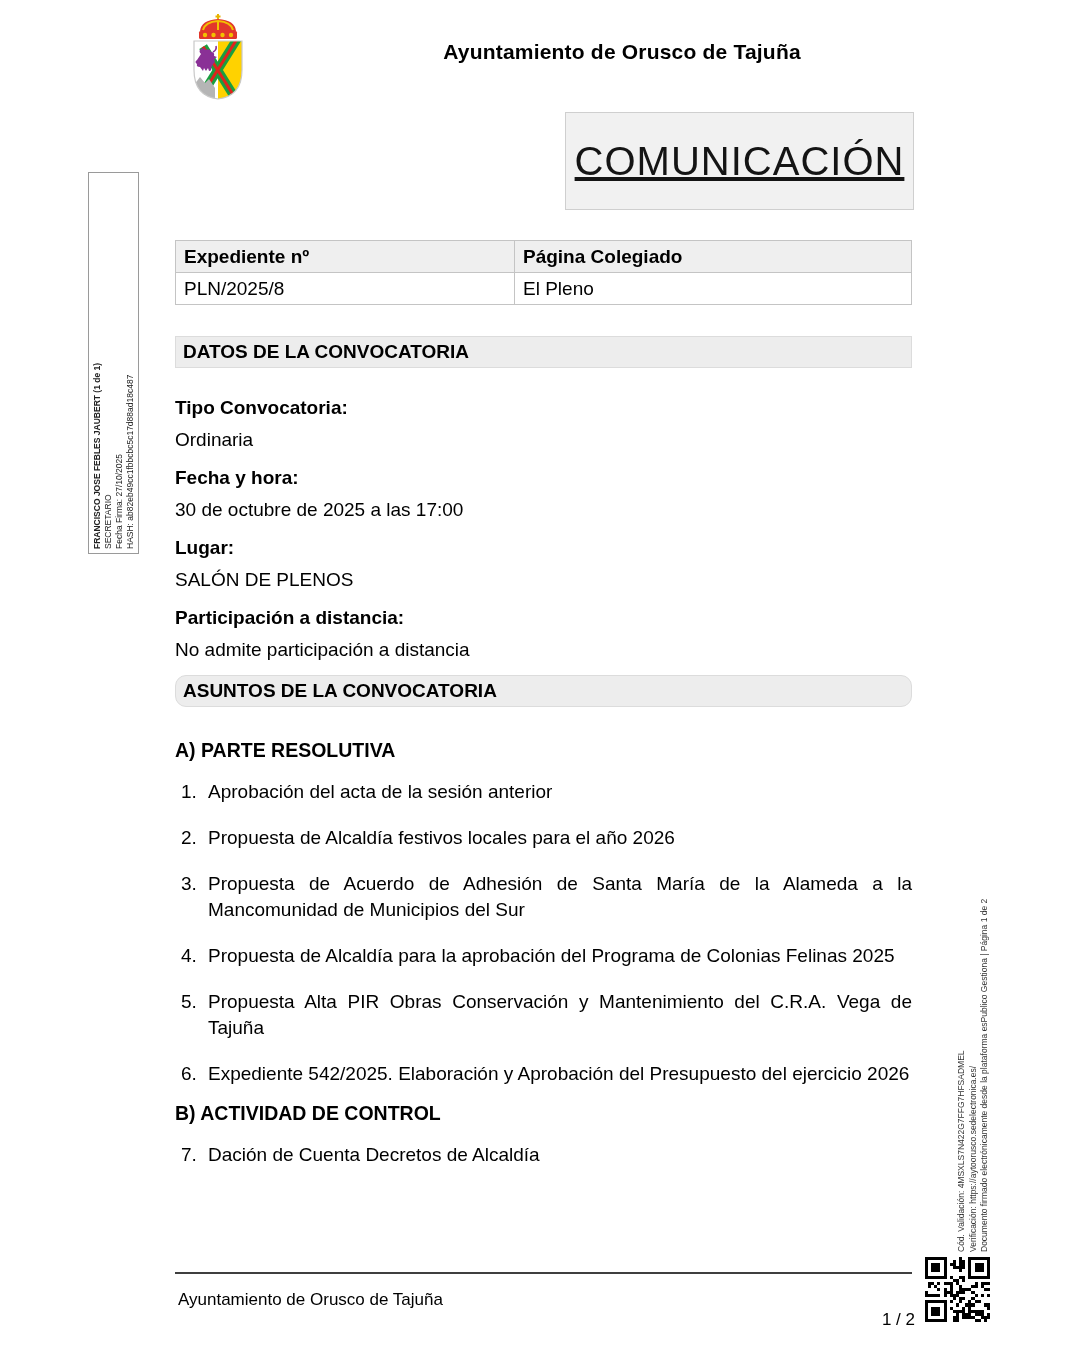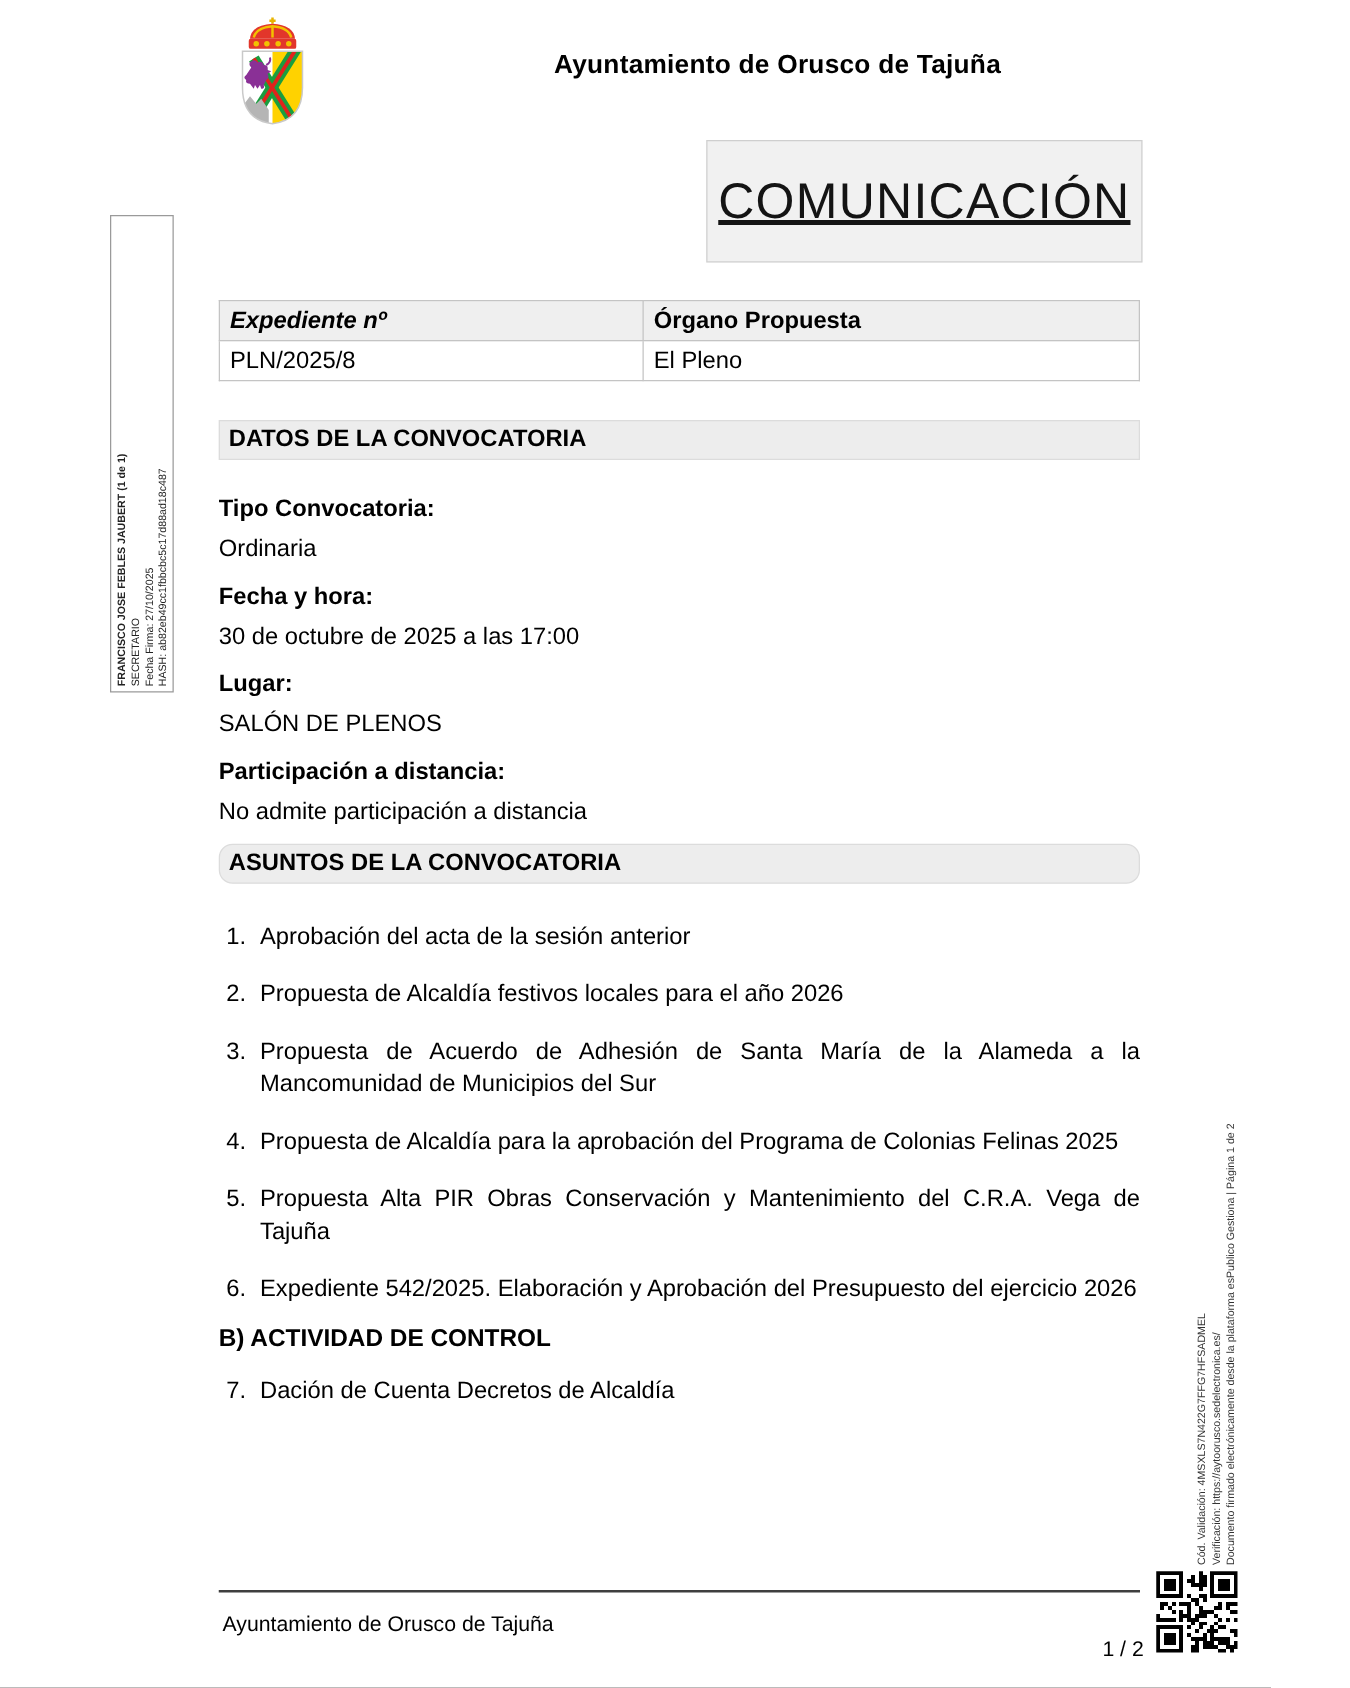--- a/index.html
+++ b/index.html
@@ -126,22 +126,22 @@
 
   <div class="org-title">Ayuntamiento de Orusco de Tajuña</div>
 
   <div class="doc-box" style="background: rgb(241, 241, 241); text-decoration: underline;">
     <span>COMUNICACIÓN</span>
   </div>
 
   <table class="exp-table">
     <tbody>
         <tr class="hdr">
-      <td class="c1" style="background: rgb(239, 239, 239); font-style: italic;">Expediente nº</td>
-      <td style="background: rgb(239, 239, 239);">Órgano Propuesta</td>
+      <td class="c1" style="background: rgb(239, 239, 239);">Expediente nº</td>
+      <td style="background: rgb(239, 239, 239);">Página Colegiado</td>
     </tr>
     <tr>
       <td class="c1">PLN/2025/8</td>
       <td>El Pleno</td>
     </tr>
   </tbody>
     </table>
 
   <div class="section-bar bar-datos" style="background: rgb(237, 237, 237);">DATOS DE LA CONVOCATORIA</div>
 
@@ -160,20 +160,21 @@
     </div>
     <div class="field">
       <div class="lbl">Participación a distancia:</div>
       <div class="val">No admite participación a distancia</div>
     </div>
   </div>
 
   <div class="section-bar bar-asuntos" style="background: rgb(237, 237, 237); border-radius: 11px;">ASUNTOS DE LA CONVOCATORIA</div>
 
   <div class="agenda">
+    <div class="part-heading">A) PARTE RESOLUTIVA</div>
 
     <div class="item">
       <span class="num">1.</span>
       <span>Aprobación del acta de la sesión anterior</span>
     </div>
     <div class="item">
       <span class="num">2.</span>
       <span>Propuesta de Alcaldía festivos locales para el año 2026</span>
     </div>
     <div class="item">

